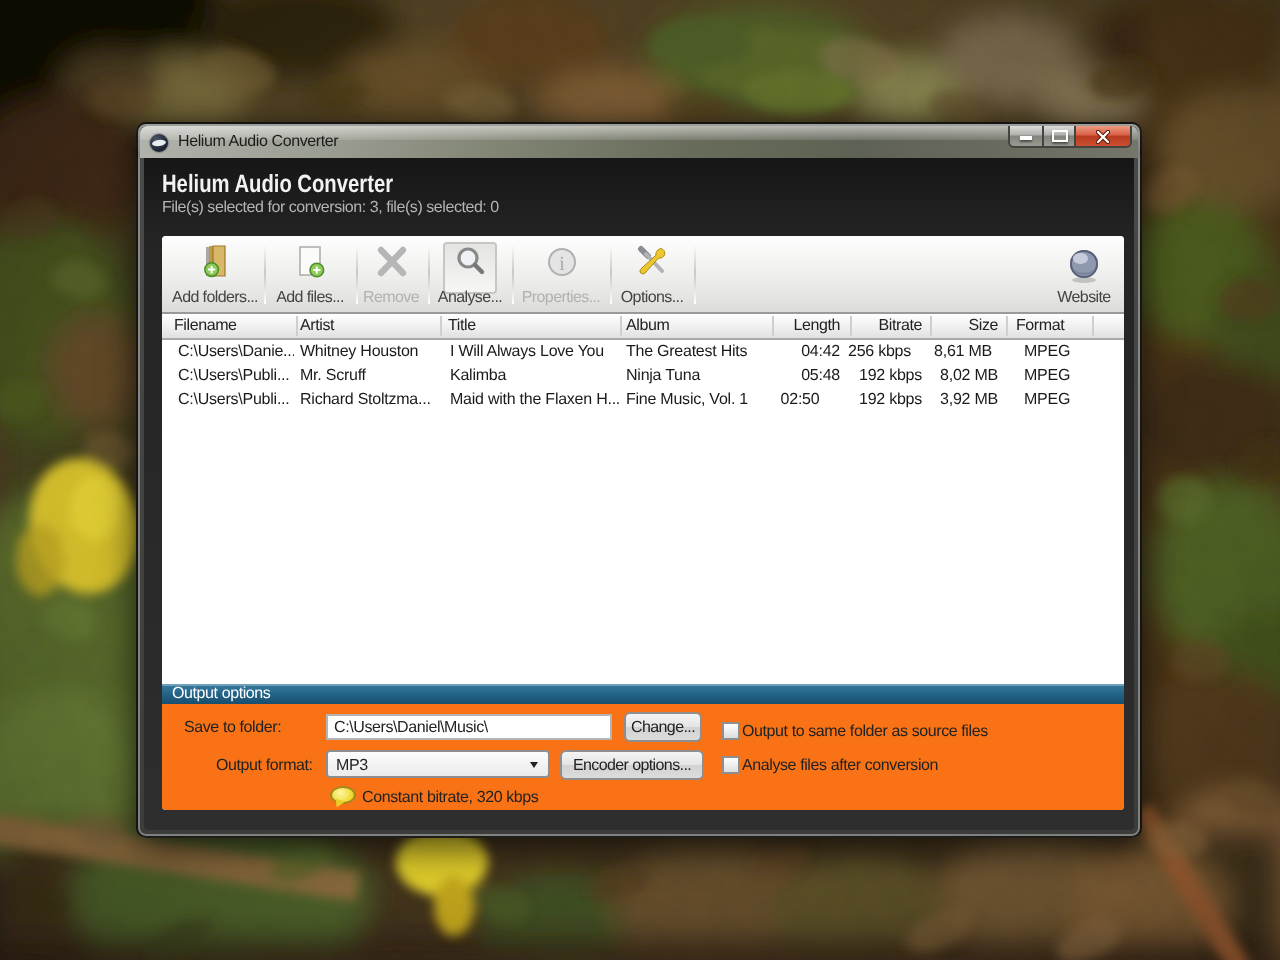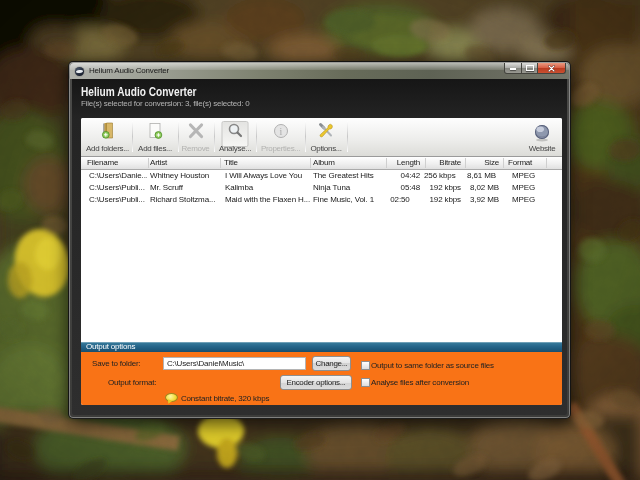--- a/index.html
+++ b/index.html
@@ -303,20 +303,24 @@
      <div class="td" style="left:431px;">MPEG</div>
    </div>
    <div class="obar">Output options</div>
    <div class="opts">
      <div class="label" style="left:11px;top:7px;">Save to folder:</div>
      <div class="input" style="left:82px;top:5px;width:143px;height:13px;">C:\Users\Daniel\Music\</div>
      <div class="btn" style="left:231px;top:4px;width:39px;height:15px;line-height:14px;">Change...</div>
      <div class="cb" style="left:280px;top:9px;"></div>
      <div class="label" style="left:290px;top:9px;">Output to same folder as source files</div>
      <div class="label" style="left:11px;top:26px;margin-left:16px;">Output format:</div>
+     <div class="combo" style="left:82px;top:23px;width:112px;height:14px;">
+            <span style="position:absolute;left:4px;top:2px;">MP3</span>
+            <span class="arr"></span>
+          </div>
      <div class="btn" style="left:199px;top:23px;width:72px;height:15px;line-height:14px;">Encoder options...</div>
      <div class="cb" style="left:280px;top:26px;"></div>
      <div class="label" style="left:290px;top:26px;">Analyse files after conversion</div>
      <div class="bub" style="left:84px;top:41px;"></div>
      <div class="label" style="left:100px;top:42px;">Constant bitrate, 320 kbps</div>
    </div>
   </div>
  </div>
 </div>
 

